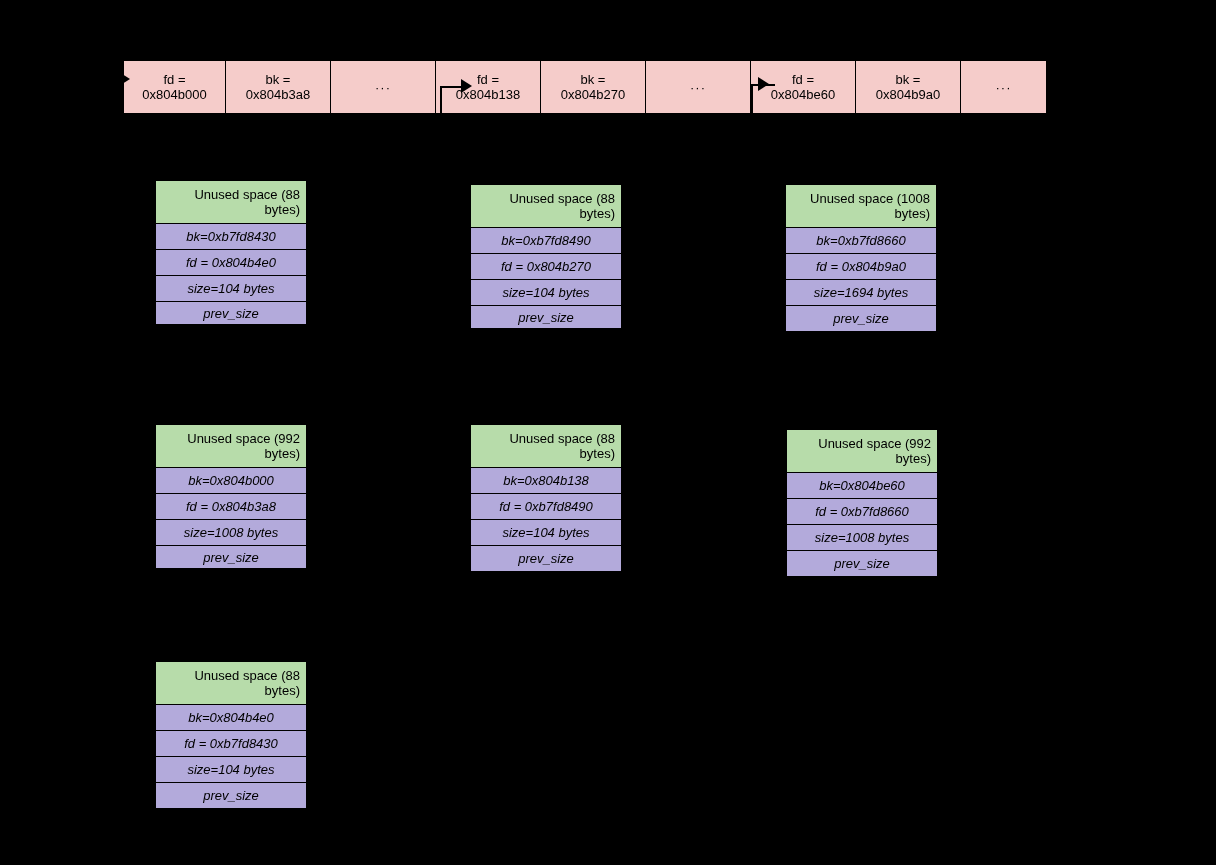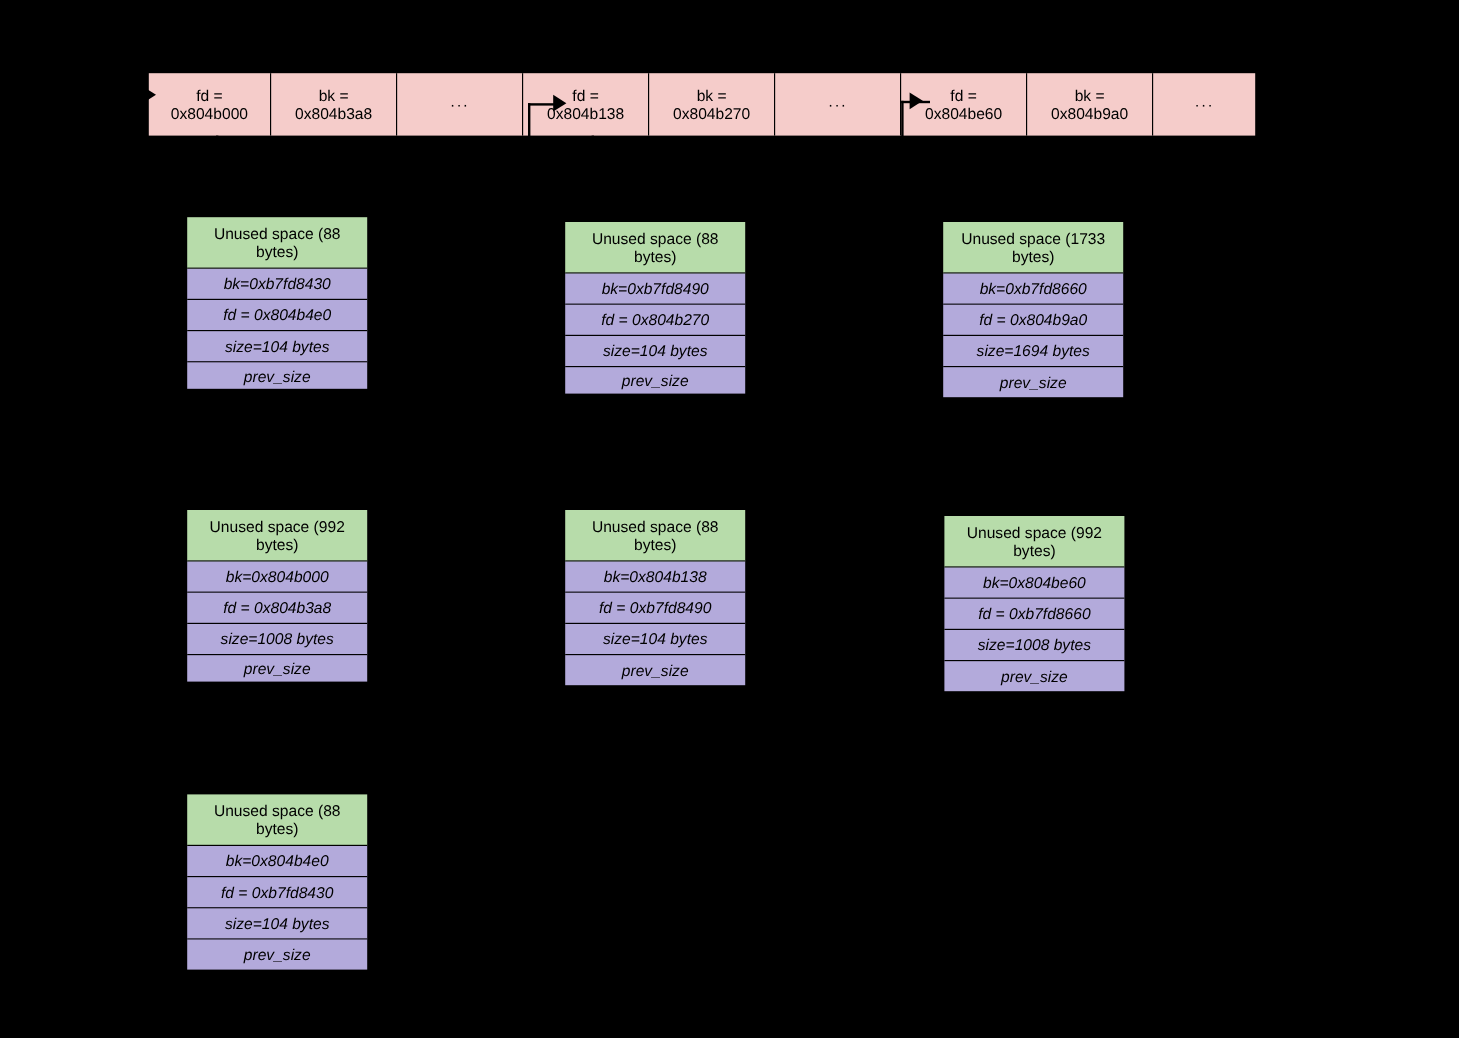--- a/index.html
+++ b/index.html
@@ -91,20 +91,21 @@
   }
   .chunk .row:last-child { border-bottom: none; }
   .chunk .unused {
     background: #b7dcaa;
     white-space: normal;
     padding: 6px 6px;
     min-height: 38px;
     display: flex;
     align-items: center;
     justify-content: center;
+    text-align: right;
   }
   .chunk .field {
     background: #b3aadb;
     font-style: italic;
   }
   
   .chunk.clipped .field.prev { overflow: hidden; height: 22px; padding-top: 4px; }
 </style>
 </head>
 <body>
@@ -184,21 +185,21 @@
 
 <div class="chunk clipped" id="c1" style="left:470px; top:184px;">
   <div class="row unused">Unused space (88 bytes)</div>
   <div class="row field">bk=0xb7fd8490</div>
   <div class="row field">fd = 0x804b270</div>
   <div class="row field">size=104 bytes</div>
   <div class="row field prev">prev_size</div>
 </div>
 
 <div class="chunk" id="c2" style="left:785px; top:184px;">
-  <div class="row unused">Unused space (1733 bytes)</div>
+  <div class="row unused">Unused space (1008 bytes)</div>
   <div class="row field">bk=0xb7fd8660</div>
   <div class="row field">fd = 0x804b9a0</div>
   <div class="row field">size=1694 bytes</div>
   <div class="row field">prev_size</div>
 </div>
 
 <div class="chunk clipped" id="c3" style="left:155px; top:424px;">
   <div class="row unused">Unused space (992 bytes)</div>
   <div class="row field">bk=0x804b000</div>
   <div class="row field">fd = 0x804b3a8</div>

